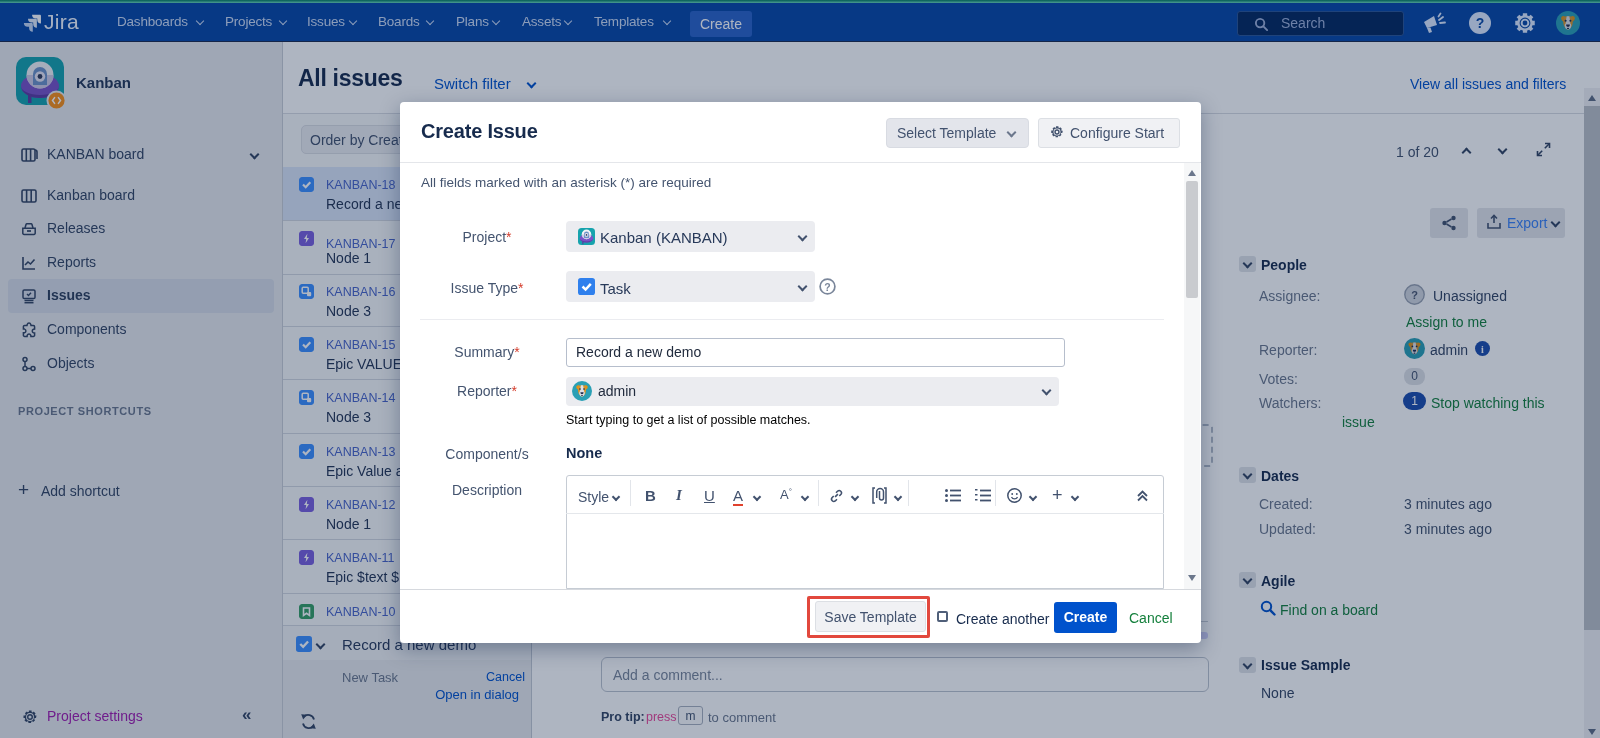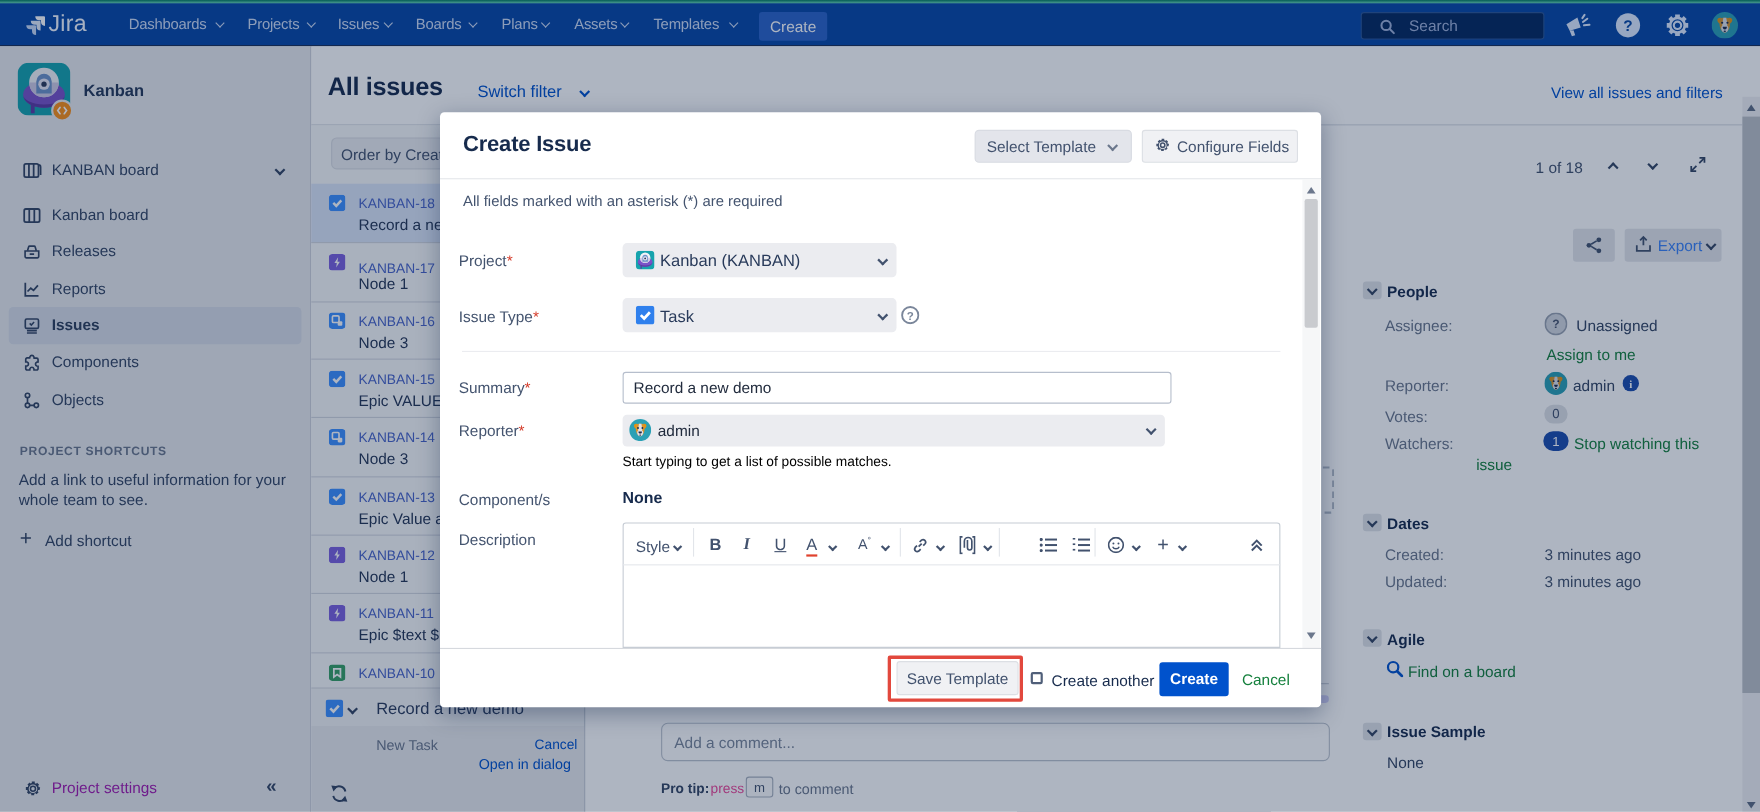--- a/index.html
+++ b/index.html
@@ -31,21 +31,21 @@
 .iicon { position:absolute; left:16px; width:15px; height:15px; border-radius:3px; }
 .rp-label { position:absolute; left:976px; font-size:14px; color:#6B778C; }
 .rp-chevbtn { position:absolute; left:956px; width:17px; height:16px; background:#E0E3E8; border-radius:3px; }
 .rp-chevbtn:after { content:""; position:absolute; left:5px; top:4px; width:5px; height:5px; border-right:2px solid #344563; border-bottom:2px solid #344563; transform:rotate(45deg); }
 .rp-head { position:absolute; left:978px; font-size:14px; font-weight:bold; color:#172B4D; }
 .link { color:#15803d; }
 
 .blanket { position:absolute; left:0; top:0; width:1600px; height:738px; background:rgba(9,30,66,0.33); z-index:50; }
 
 .modal { position:absolute; left:400px; top:102px; width:801px; height:541px; background:#fff; border-radius:4px; box-shadow:0 6px 20px rgba(9,30,66,0.35); z-index:55; }
-.modal-label { position:absolute; font-size:14px; color:#44546F; text-align:left; width:140px; }
+.modal-label { position:absolute; font-size:14px; color:#44546F; text-align:center; width:140px; }
 .req { color:#d43b2a; }
 .mselect { position:absolute; background:#EBECF0; border-radius:4px; }
 .mbtn { background:#F0F1F4; border:1px solid #DCDFE4; border-radius:3px; font-size:14px; color:#42526E; }
 .tbar-chev { display:inline-block; width:6px; height:6px; border-right:2px solid #42526E; border-bottom:2px solid #42526E; transform:rotate(45deg); vertical-align:2px; margin-left:4px; }
 .tb-div { position:absolute; top:4px; width:1px; height:30px; background:#E2E5EA; }
 </style>
 </head>
 <body>
 <svg width="0" height="0" style="position:absolute">
 <defs>
@@ -199,21 +199,20 @@
         <g fill="none" stroke="currentColor" stroke-width="1.5">
           <circle cx="5" cy="4.5" r="2"></circle>
           <circle cx="5" cy="13.5" r="2"></circle>
           <circle cx="13" cy="13.5" r="2"></circle>
           <path d="M5 6.5 L5 11.5 M7 13.5 L11 13.5"></path>
         </g>
       </svg>
     <div class="side-item" style="top:313px">Objects</div>
 
     <div class="abs" style="left:18px;top:363px;font-size:11px;letter-spacing:0.6px;color:#6B778C;font-weight:bold">PROJECT SHORTCUTS</div>
-    <div class="abs" style="left:17px;top:385px;width:245px;font-size:14px;color:#344563;line-height:18px">Add a link to useful information for your whole team to see.</div>
     <div class="abs" style="left:18px;top:437px;font-size:19px;color:#344563">+</div>
     <div class="abs" style="left:41px;top:441px;font-size:14px;color:#344563">Add shortcut</div>
 
     <svg class="side-icon" style="left:21px;top:666px" viewBox="0 0 18 18">
         <path fill="currentColor" d="M9 6a3 3 0 1 0 0 6a3 3 0 0 0 0-6zm0 4.6a1.6 1.6 0 1 1 0-3.2a1.6 1.6 0 0 1 0 3.2z"></path>
         <path fill="currentColor" d="M15.5 7.6h-1.3a5.5 5.5 0 0 0-.5-1.2l.9-.9l-1.9-1.9l-.9.9a5.5 5.5 0 0 0-1.2-.5V2.5h-2.7V3.8a5.5 5.5 0 0 0-1.2.5l-.9-.9l-1.9 1.9l.9.9a5.5 5.5 0 0 0-.5 1.2H2.5v2.7h1.3a5.5 5.5 0 0 0 .5 1.2l-.9.9l1.9 1.9l.9-.9a5.5 5.5 0 0 0 1.2.5v1.3h2.7v-1.3a5.5 5.5 0 0 0 1.2-.5l.9.9l1.9-1.9l-.9-.9a5.5 5.5 0 0 0 .5-1.2h1.3zM9 12.9a3.9 3.9 0 1 1 0-7.8a3.9 3.9 0 0 1 0 7.8z"></path>
       </svg>
     <div class="abs" style="left:47px;top:666px;font-size:14px;color:#a21caf">Project settings</div>
     <div class="abs" style="left:242px;top:663px;font-size:17px;color:#344563;font-weight:bold">«</div>
   </div>
@@ -329,21 +328,21 @@
     <div class="abs" style="left:867px;top:590px;width:58px;height:7px;background:#D4D3FA;border-radius:3px"></div>
     <div class="abs" style="left:737px;top:382px;width:193px;height:43px;border:2px dashed #B5BCC8;border-radius:3px"></div>
     <div class="abs" style="left:912px;top:370px;width:5px;height:5px;border-radius:50%;background:#0052CC"></div>
     <div class="abs" style="left:318px;top:615px;width:608px;height:35px;border:1px solid #BDC4CE;border-radius:6px"></div>
     <div class="abs" style="left:330px;top:625px;font-size:14px;color:#7A869A">Add a comment...</div>
     <div class="abs" style="left:318px;top:668px;font-size:12.5px;font-weight:bold;color:#344563">Pro tip:</div>
     <div class="abs" style="left:363px;top:668px;font-size:12.5px;color:#ec4899">press</div>
     <div class="abs" style="left:395px;top:664px;width:25px;height:19px;border:1px solid #A9B1BE;border-radius:3px;background:#fdfdfd;text-align:center;font-size:12px;color:#42526E;line-height:18px">m</div>
     <div class="abs" style="left:425px;top:668px;font-size:13px;color:#6B778C">to comment</div>
 
-    <div class="abs" style="left:1113px;top:102px;font-size:14px;color:#42526E">1 of 18</div>
+    <div class="abs" style="left:1113px;top:102px;font-size:14px;color:#42526E">1 of 20</div>
     <div class="chev" style="position:absolute;left:1180px;top:107px;color:#344563;transform:rotate(-135deg)"></div>
     <div class="chev" style="position:absolute;left:1216px;top:104px;color:#344563"></div>
     <svg class="abs" style="left:1253px;top:100px" width="15" height="15" viewBox="0 0 15 15">
         <g stroke="#344563" stroke-width="1.6" fill="none">
           <path d="M9 1.5 L13.5 1.5 L13.5 6"></path>
           <path d="M13.5 1.5 L8.8 6.2"></path>
           <path d="M6 13.5 L1.5 13.5 L1.5 9"></path>
           <path d="M1.5 13.5 L6.2 8.8"></path>
         </g>
       </svg>
@@ -426,21 +425,21 @@
 
   <div class="abs" style="left:21px;top:18px;font-size:20px;font-weight:bold;letter-spacing:-0.2px;color:#172B4D">Create Issue</div>
   <div class="abs" style="left:486px;top:16px;width:143px;height:30px;background:#E3E5EB;border:1px solid #D8DBE2;border-radius:4px"></div>
   <div class="abs" style="left:497px;top:23px;font-size:14px;color:#42526E">Select Template</div>
   <div class="chev" style="position:absolute;left:608px;top:27px;color:#6B778C"></div>
   <div class="mbtn abs" style="left:638px;top:16px;width:142px;height:30px"></div>
   <svg class="abs" style="left:649px;top:22px" width="16" height="16" viewBox="0 0 18 18">
       <path fill="#42526E" d="M9 6a3 3 0 1 0 0 6a3 3 0 0 0 0-6zm0 4.4a1.4 1.4 0 1 1 0-2.8a1.4 1.4 0 0 1 0 2.8z"></path>
       <path fill="#42526E" d="M15.5 7.6h-1.3a5.5 5.5 0 0 0-.5-1.2l.9-.9l-1.9-1.9l-.9.9a5.5 5.5 0 0 0-1.2-.5V2.5h-2.7V3.8a5.5 5.5 0 0 0-1.2.5l-.9-.9l-1.9 1.9l.9.9a5.5 5.5 0 0 0-.5 1.2H2.5v2.7h1.3a5.5 5.5 0 0 0 .5 1.2l-.9.9l1.9 1.9l.9-.9a5.5 5.5 0 0 0 1.2.5v1.3h2.7v-1.3a5.5 5.5 0 0 0 1.2-.5l.9.9l1.9-1.9l-.9-.9a5.5 5.5 0 0 0 .5-1.2h1.3zM9 12.9a3.9 3.9 0 1 1 0-7.8a3.9 3.9 0 0 1 0 7.8z"></path>
     </svg>
-  <div class="abs" style="left:670px;top:23px;font-size:14px;color:#42526E">Configure Fields</div>
+  <div class="abs" style="left:670px;top:23px;font-size:14px;color:#42526E">Configure Start</div>
   <div class="abs" style="left:0;top:60px;width:801px;height:1px;background:#E4E6EA"></div>
 
   <div class="abs" style="left:21px;top:73px;font-size:13.5px;color:#44546F">All fields marked with an asterisk (*) are required</div>
 
   <div class="modal-label" style="left:17px;top:127px">Project<span class="req">*</span></div>
   <div class="mselect" style="left:166px;top:119px;width:249px;height:31px"></div>
   <svg class="abs" style="left:178px;top:126px" width="17" height="17" viewBox="0 0 48 48">
       <use href="#monster"></use>
     </svg>
   <div class="abs" style="left:200px;top:127px;font-size:15px;color:#283A5A">Kanban (KANBAN)</div>

